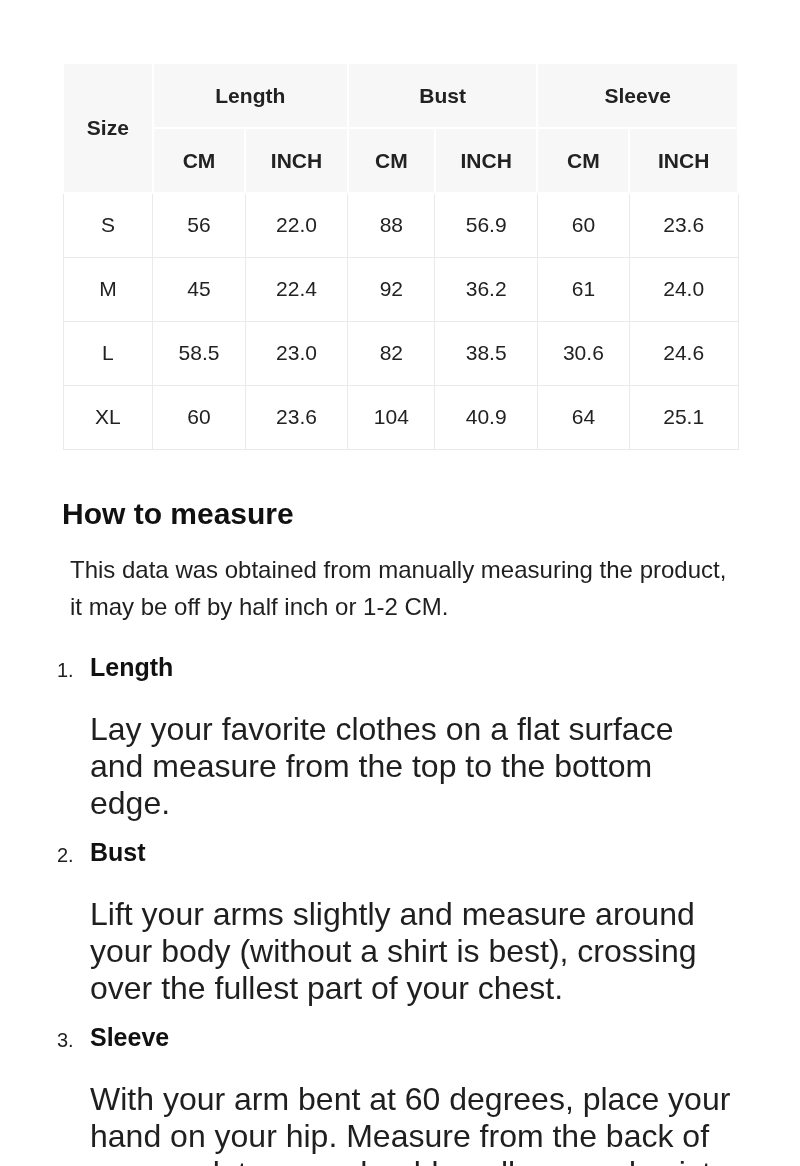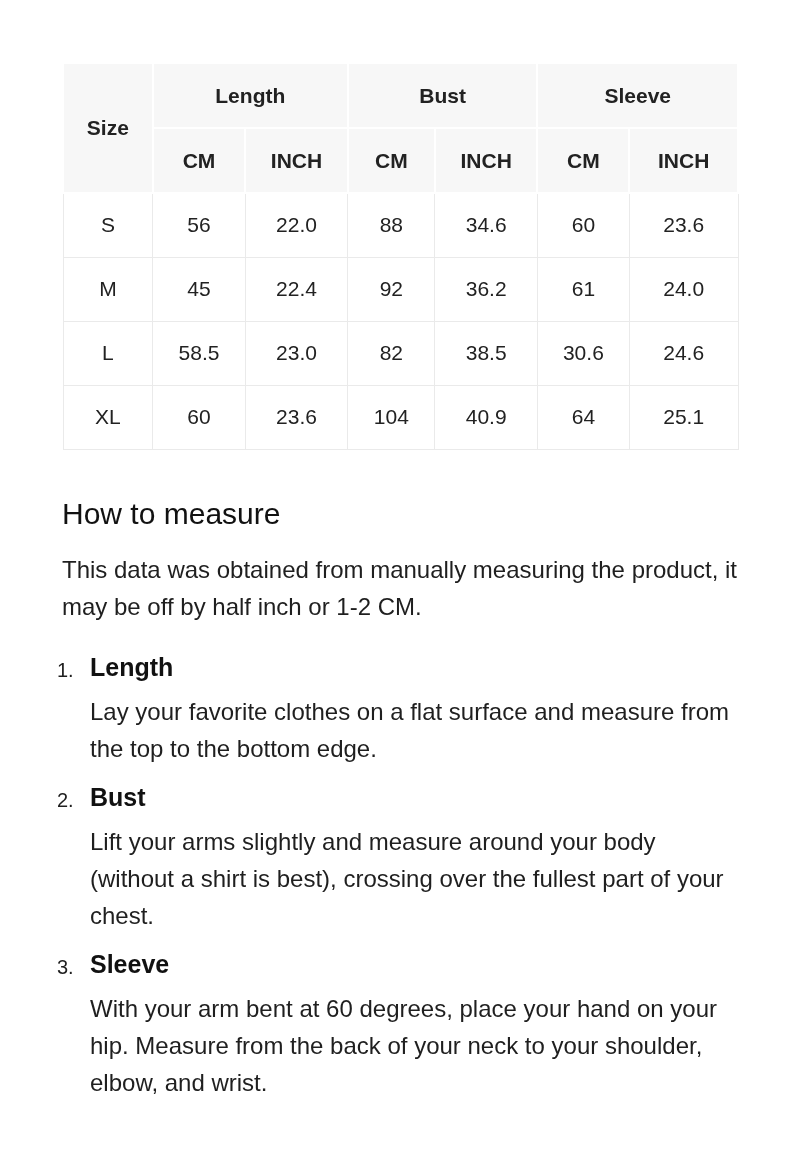--- a/index.html
+++ b/index.html
@@ -48,28 +48,28 @@
   col.c-linch { width: 15.2%; }
   col.c-bcm   { width: 12.9%; }
   col.c-binch { width: 15.2%; }
   col.c-scm   { width: 13.6%; }
   col.c-sinch { width: 16.1%; }
 
   
   h2.htm-title {
     font-size: 30px;
     line-height: 35px;
-    font-weight: 400;
+    font-weight: 700;
     color: #111111;
     margin: 46px 0 20px 0;
   }
   p.htm-intro {
     font-size: 24px;
     line-height: 37px;
-    margin: 0 0 26px 0;
+    margin: 0 0 26px 8px;
     color: #1f1f1f;
   }
   .steps { margin-left: -5px; }
   .step {
     display: flex;
     align-items: flex-start;
     margin-bottom: 14px;
   }
   .step-num {
     flex: 0 0 33px;
@@ -79,23 +79,23 @@
     color: #1f1f1f;
   }
   .step-body { flex: 1 1 auto; max-width: 645px; }
   .step-term {
     font-size: 25px;
     line-height: 32px;
     font-weight: 700;
     color: #111111;
   }
   .step-desc {
-    font-size: 24px;
+    font-size: 32px;
     line-height: 37px;
-    margin-top: 10px;
+    margin-top: 28px;
     color: #1f1f1f;
   }
 </style>
 </head>
 <body>
 
 <div class="page">
 
   <table class="size-chart">
     <colgroup>
@@ -122,21 +122,21 @@
         <th>CM</th>
         <th>INCH</th>
       </tr>
     </thead>
     <tbody>
       <tr>
         <td>S</td>
         <td>56</td>
         <td>22.0</td>
         <td>88</td>
-        <td>34.6</td>
+        <td>56.9</td>
         <td>60</td>
         <td>23.6</td>
       </tr>
       <tr>
         <td>M</td>
         <td>45</td>
         <td>22.4</td>
         <td>92</td>
         <td>36.2</td>
         <td>61</td>

